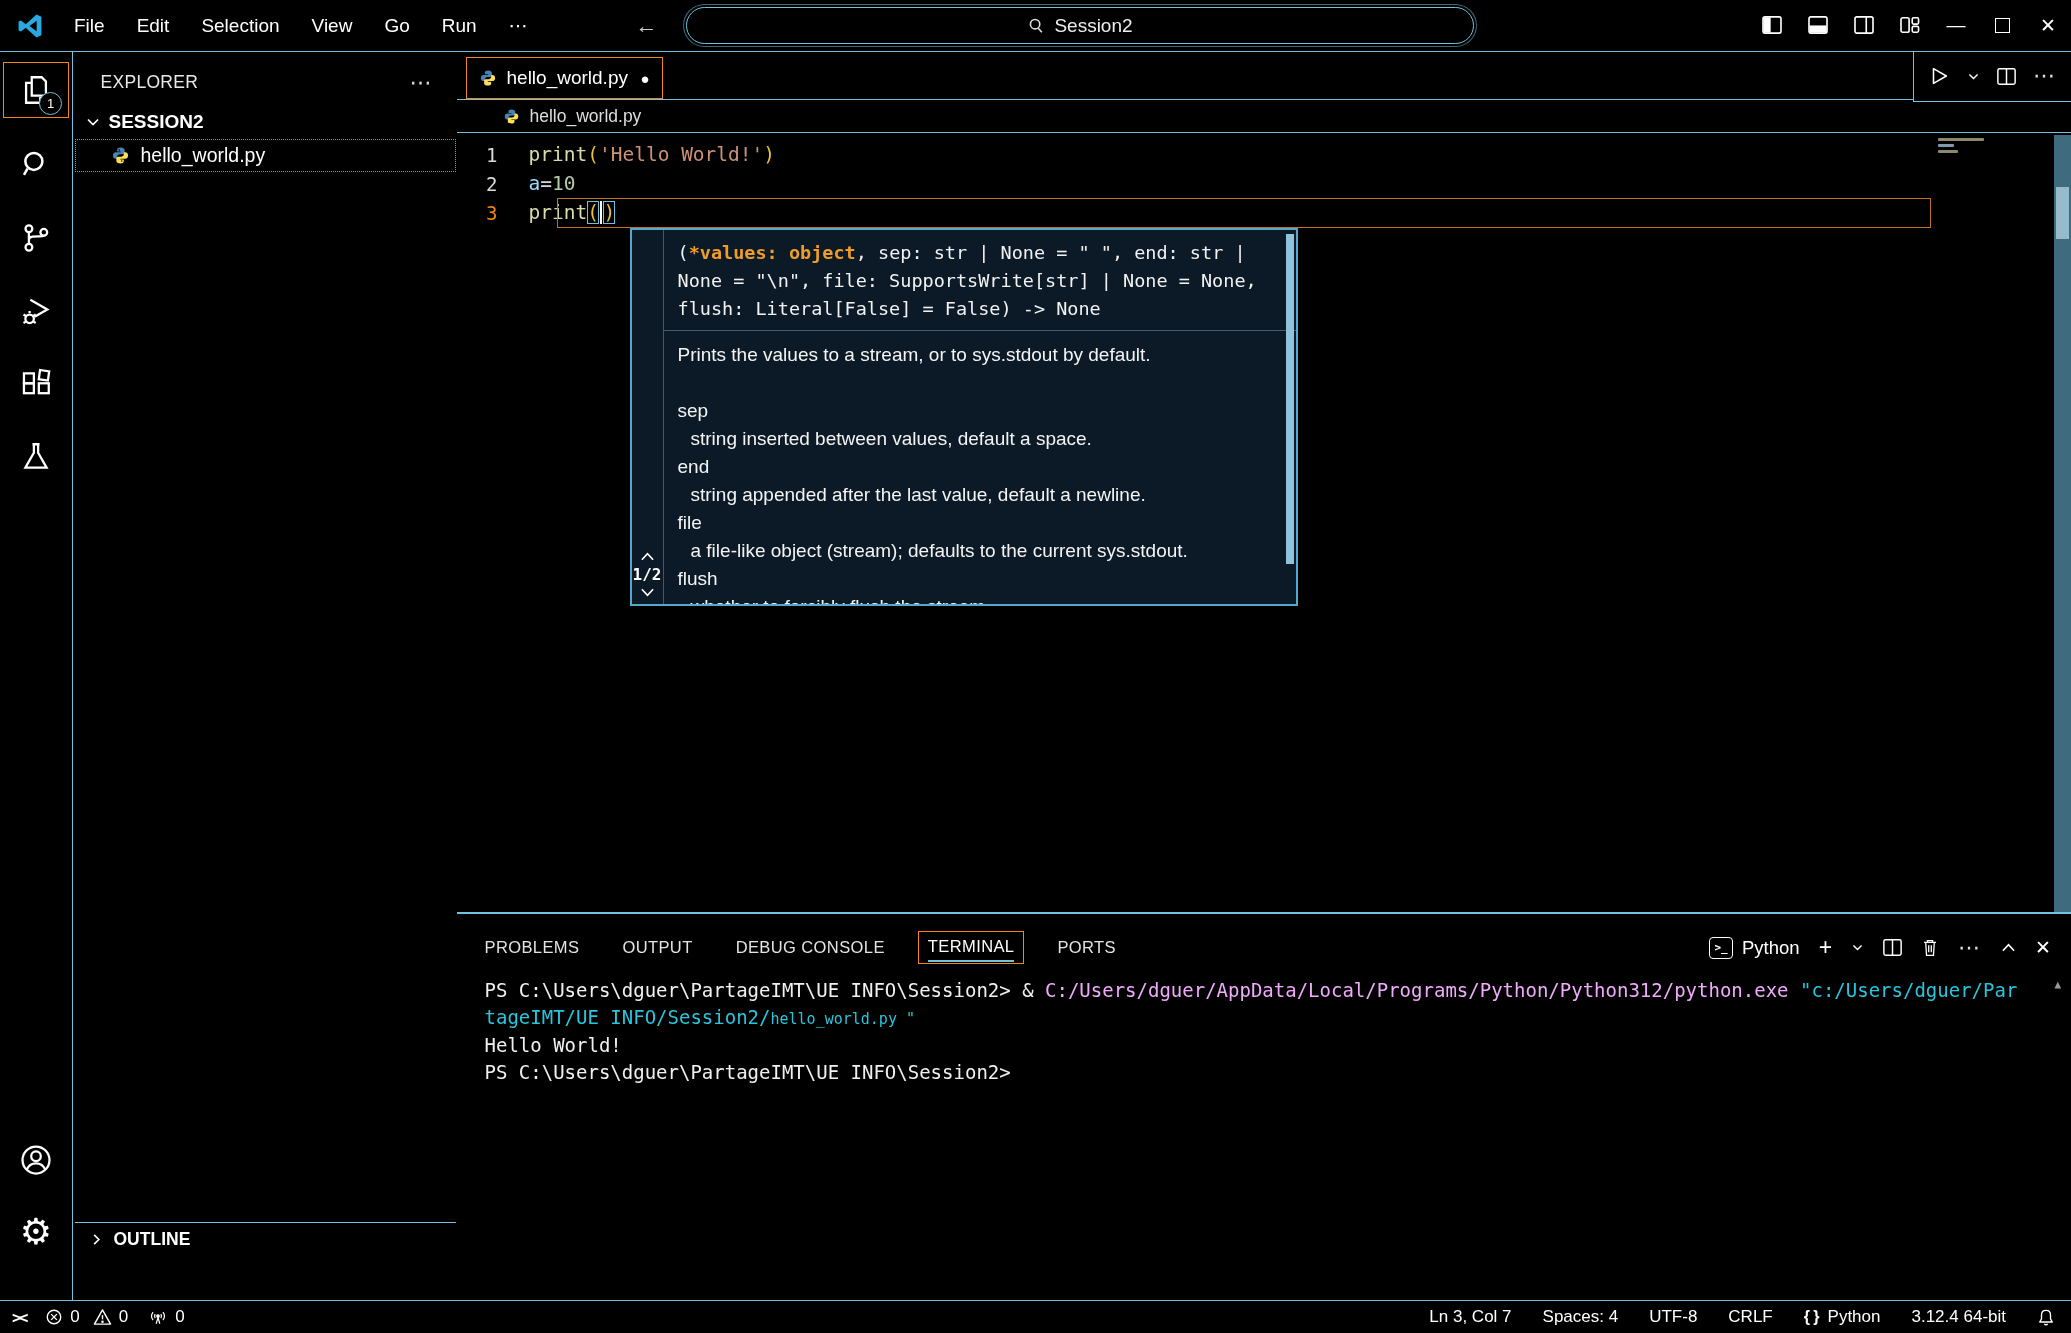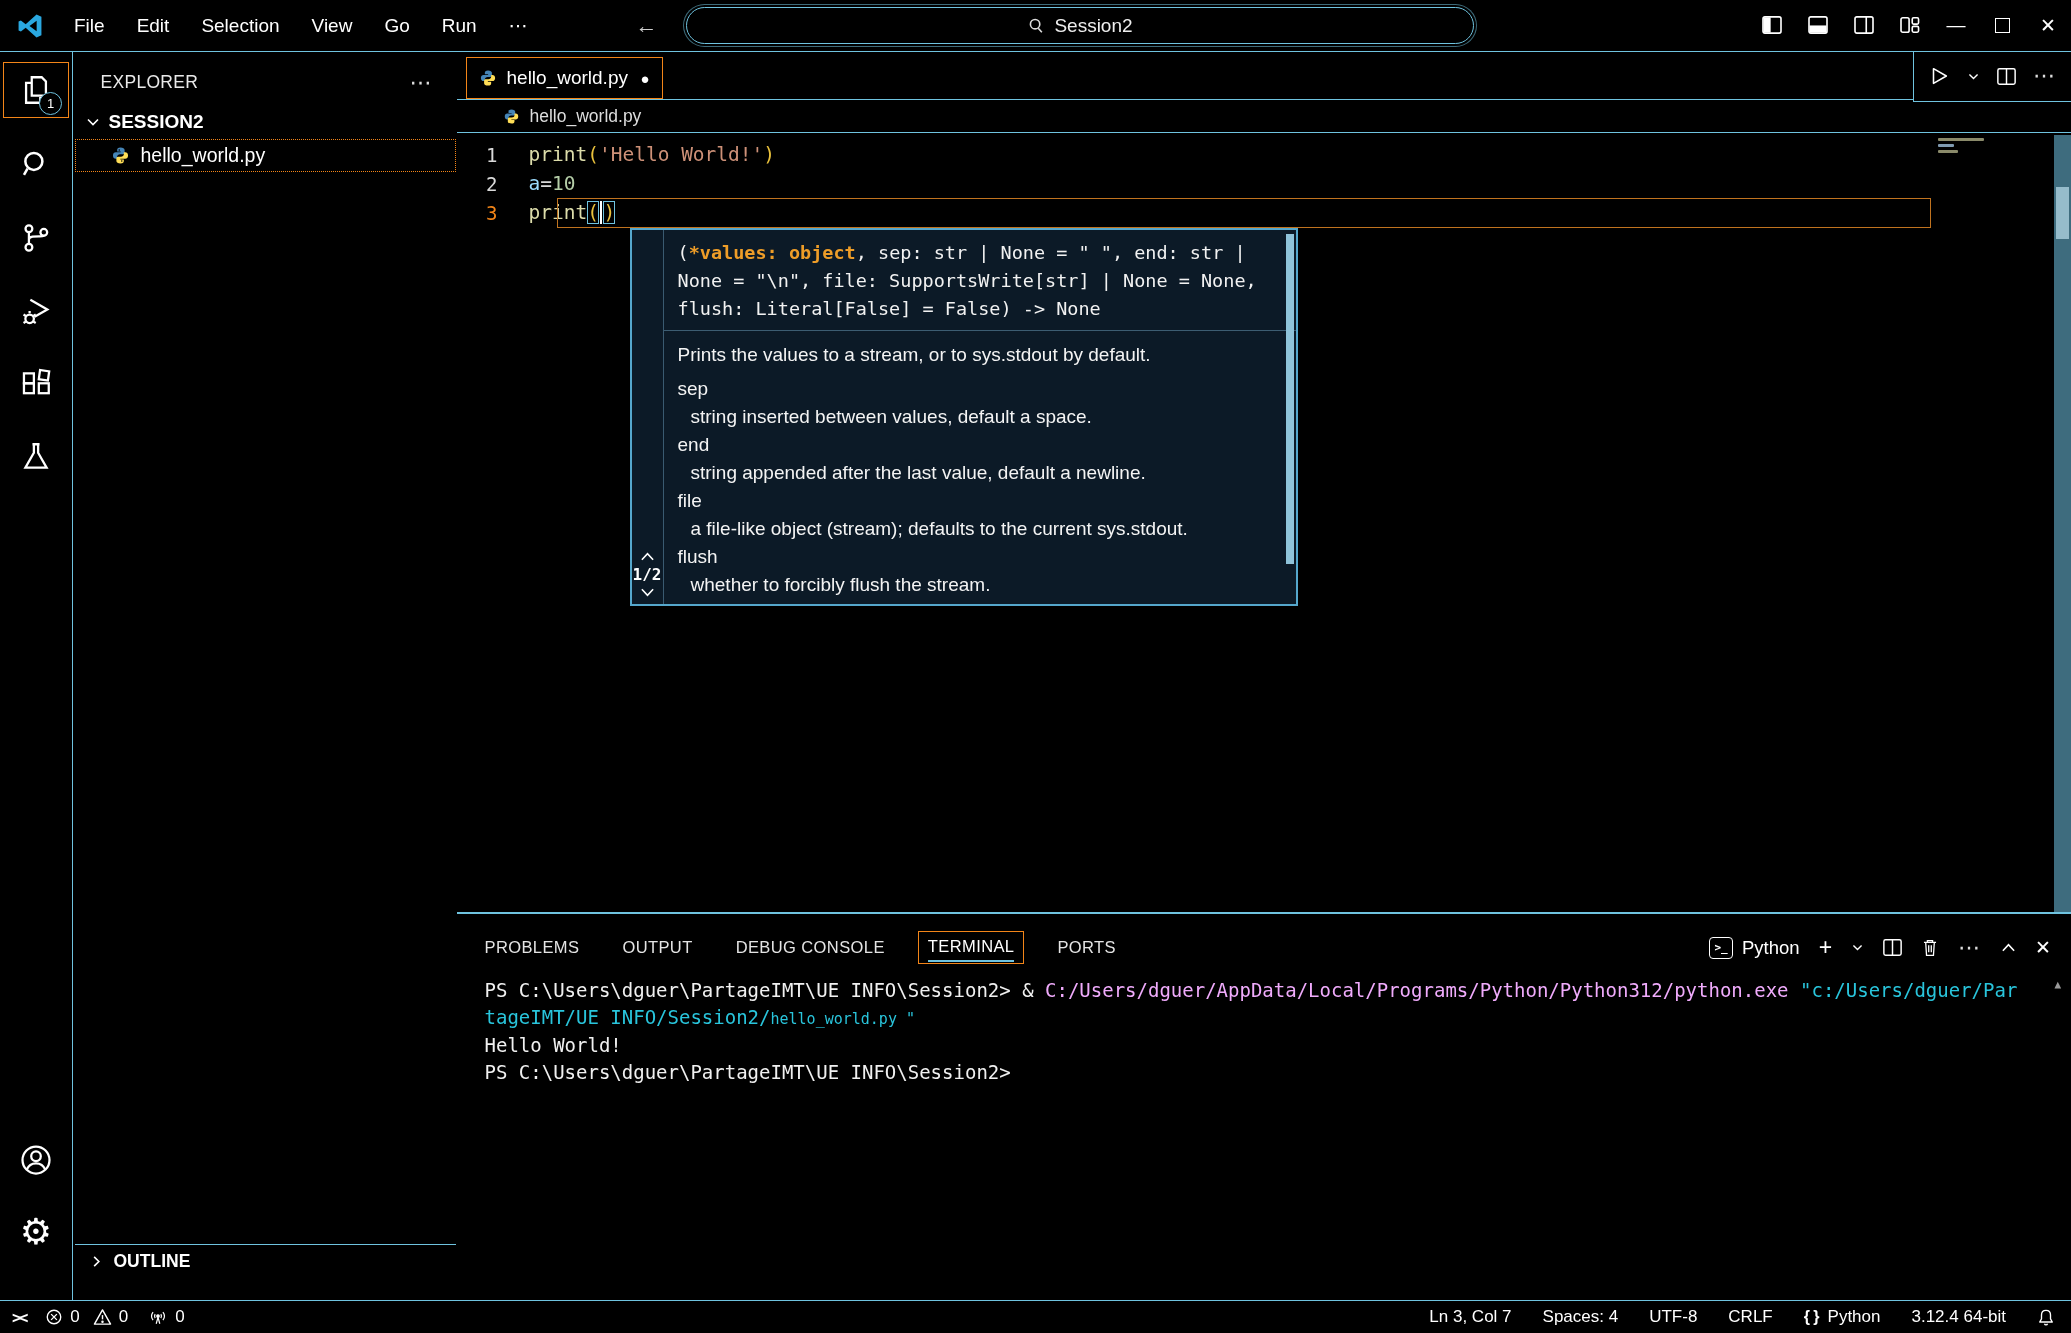--- a/index.html
+++ b/index.html
@@ -29,21 +29,21 @@
                  border-right:1.5px solid #6fc3df; background:#000; }
   .act-item { position:absolute; left:3px; width:66px; height:56px;
               display:flex; align-items:center; justify-content:center; }
   .act-item.active { border:1.5px solid #f38518; }
   .badge { position:absolute; right:6px; bottom:2px; width:23px; height:23px; border-radius:50%;
            background:#000; border:1.5px solid #6fc3df; color:#fff; font-size:13px;
            display:flex; align-items:center; justify-content:center; }
   .gear-glyph { font-size:36px; line-height:1; color:#fff; }
 
   
-  .sidebar { position:absolute; left:74.5px; top:52px; width:381px; bottom:23px; background:#000; }
+  .sidebar { position:absolute; left:74.5px; top:52px; width:381px; bottom:45px; background:#000; }
   .sb-header { display:flex; align-items:center; justify-content:space-between;
                padding:20px 22px 14px 26px; }
   .sb-title { font-size:17.5px; color:#e9e9e9; letter-spacing:.3px; }
   .more-dots { font-size:22px; color:#ddd; letter-spacing:2px; line-height:8px; }
   .tree-folder { display:flex; align-items:center; gap:8px; padding:4px 8px 6px 10px;
                  font-weight:bold; font-size:19px; }
   .tree-file { display:flex; align-items:center; gap:11px; height:33px; padding-left:36px;
                outline:1.5px dotted #f38518; outline-offset:-1.5px; font-size:19.5px; }
   .sb-bottom-row { position:absolute; left:0; right:0; height:33px; border-top:1.5px solid #6fc3df;
                    display:flex; align-items:center; gap:10px; padding-left:14px;
@@ -83,21 +83,21 @@
   .tt-pager { width:32px; border-right:1.5px solid #3a5a70; position:relative; flex:none; }
   .tt-pager-inner { position:absolute; bottom:6px; left:0; right:0; display:flex;
                     flex-direction:column; align-items:center; gap:3px; }
   .tt-count { font-size:16px; font-weight:bold; color:#fff; font-family:"DejaVu Sans Mono",monospace; }
   .tt-content { flex:1; position:relative; overflow:hidden; }
   .tt-sig { padding:9px 8px 7px 14px; font-family:"DejaVu Sans Mono",monospace;
             font-size:18.5px; line-height:28px; color:#f2f2f2; }
   .sig-active { color:#ee9d28; font-weight:bold; }
   .tt-divider { border-top:1.5px solid #3d5d72; margin:0; }
   .tt-docs { padding:10px 16px 0 14px; font-size:19px; line-height:28px; color:#f4f4f4; }
-  .doc-para { margin-bottom:6px; }
+  .doc-para { margin-bottom:28px; }
   .doc-desc { padding-left:13px; }
   .tt-scroll { position:absolute; right:2px; top:4px; width:8px; height:330px; background:#8fc3d9; }
 
   
   .panel { position:absolute; left:456.5px; right:0; top:912px; height:388px;
            border-top:2px solid #6fc3df; background:#000; }
   .panel-header { height:50px; display:flex; align-items:center; padding:17px 20px 0 28px;justify-content:flex-end; }
   .ptabs { display:flex; align-items:center; gap:43px; }
   .ptab { font-size:16.5px; letter-spacing:.4px; color:#e4e4e4; }
   .ptab.active { border:1.5px solid #f38518; padding:5px 9px 7px; margin:8px -10px; }

